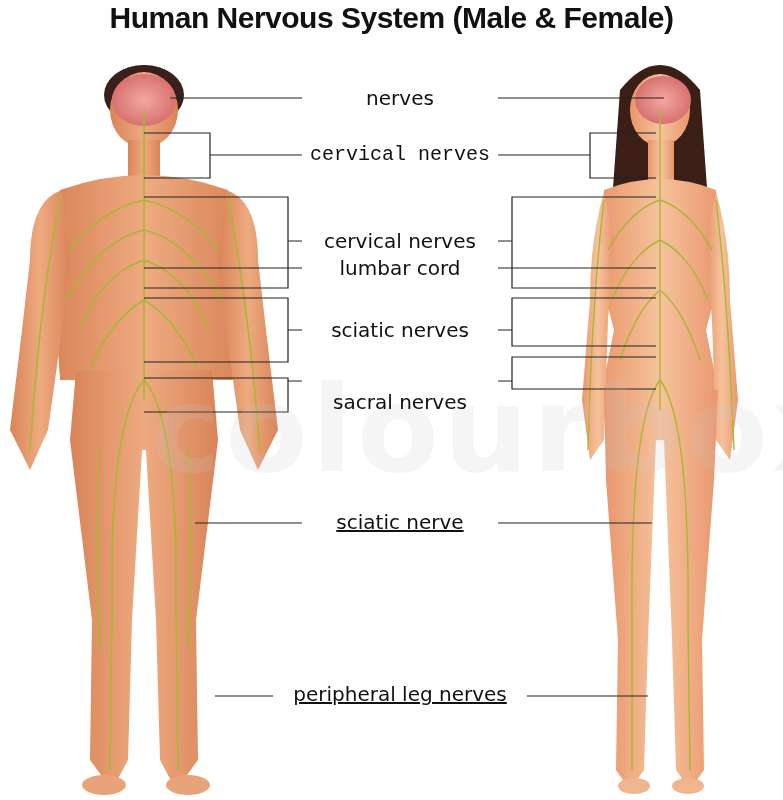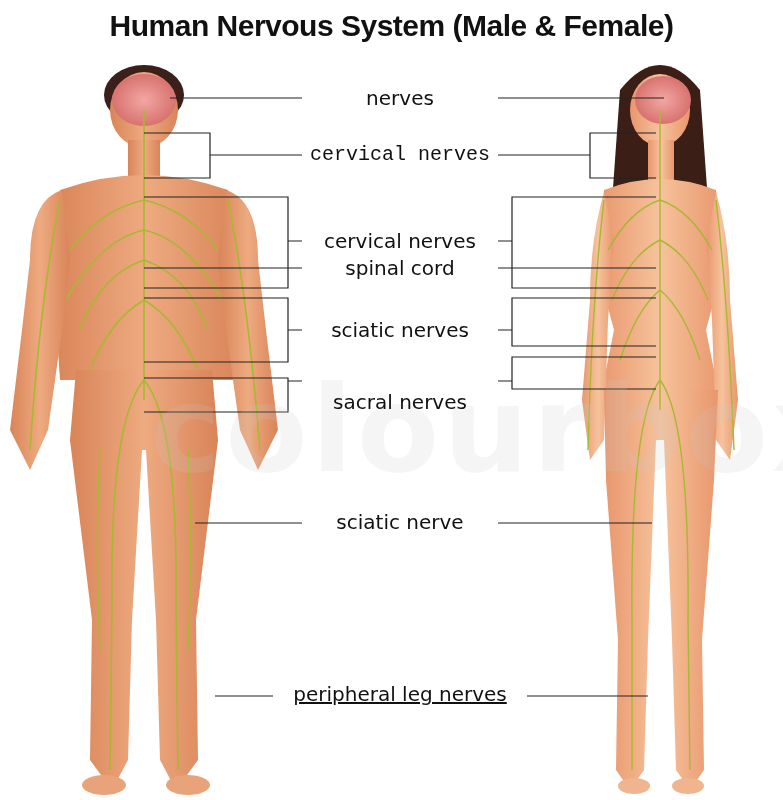--- a/index.html
+++ b/index.html
@@ -1,18 +1,18 @@
 <!DOCTYPE html>
 <html><head>
 <meta charset="utf-8">
 <style>
   html, body { margin:0; padding:0; }
   body { width:783px; height:800px; background:#ffffff; position:relative; overflow:hidden;
          font-family:"Liberation Sans", sans-serif; }
-  .title { position:absolute; left:0; top:8px; width:783px; text-align:center;
+  .title { position:absolute; left:0; top:0; width:783px; text-align:center;
            font-family:"Liberation Sans", sans-serif; font-weight:bold; font-size:30px;
            color:#111; letter-spacing:-0.5px; line-height:36px; }
   svg.fig { position:absolute; left:0; top:0; }
   .label { position:absolute; font-family:"DejaVu Sans", sans-serif; font-size:20px; color:#111;
            white-space:nowrap; transform:translateX(-50%); line-height:24px; }
   .watermark { position:absolute; left:150px; top:360px; font-family:"DejaVu Sans", sans-serif;
            font-size:120px; font-weight:bold; color:rgba(200,200,200,0.18); letter-spacing:4px; }
 </style>
 </head>
 <body>
@@ -99,17 +99,17 @@
     <line x1="215" y1="696" x2="273" y2="696"></line>
     <line x1="527" y1="696" x2="648" y2="696"></line>
   </g>
 </svg>
 
 <div class="watermark">colourbox</div>
 
 <div class="label" style="left:400px; top:86px;">nerves</div>
 <div class="label" style="left:400px; top:143px;font-family:Liberation Mono, monospace;">cervical nerves</div>
 <div class="label" style="left:400px; top:229px;">cervical nerves</div>
-<div class="label" style="left:400px; top:256px;">spinal cord</div>
+<div class="label" style="left:400px; top:256px;">lumbar cord</div>
 <div class="label" style="left:400px; top:318px;">sciatic nerves</div>
 <div class="label" style="left:400px; top:369px;margin-top:21px;">sacral nerves</div>
-<div class="label" style="left:400px; top:510px;">sciatic nerve</div>
+<div class="label" style="left:400px; top:510px;text-decoration:underline;">sciatic nerve</div>
 <div class="label" style="left:400px; top:682px;text-decoration:underline;">peripheral leg nerves</div>
 
 </body></html>

